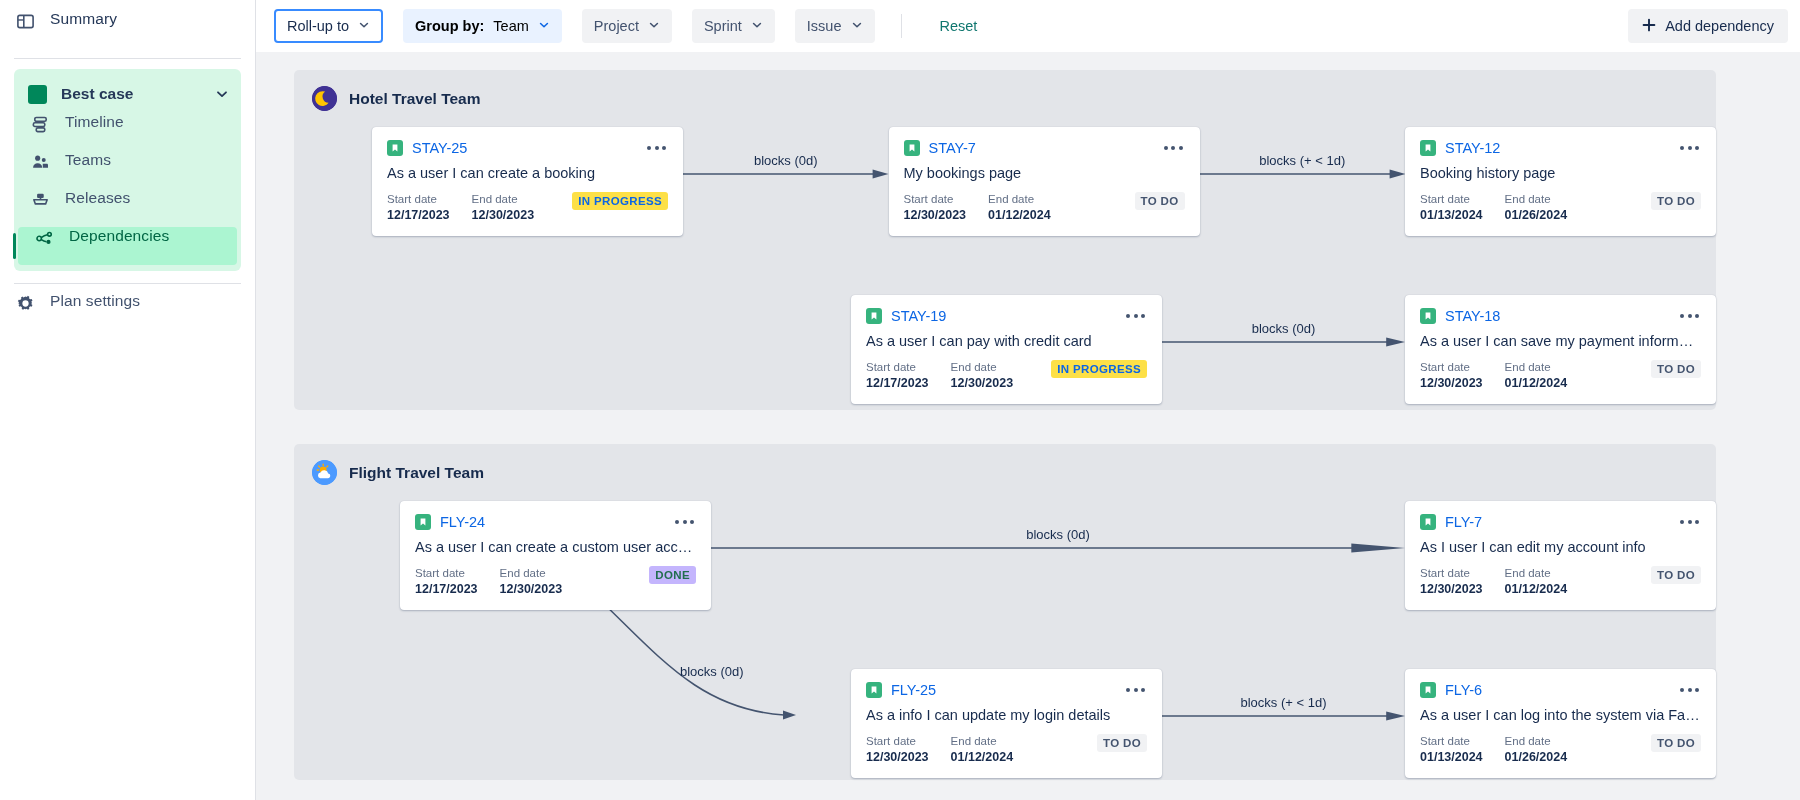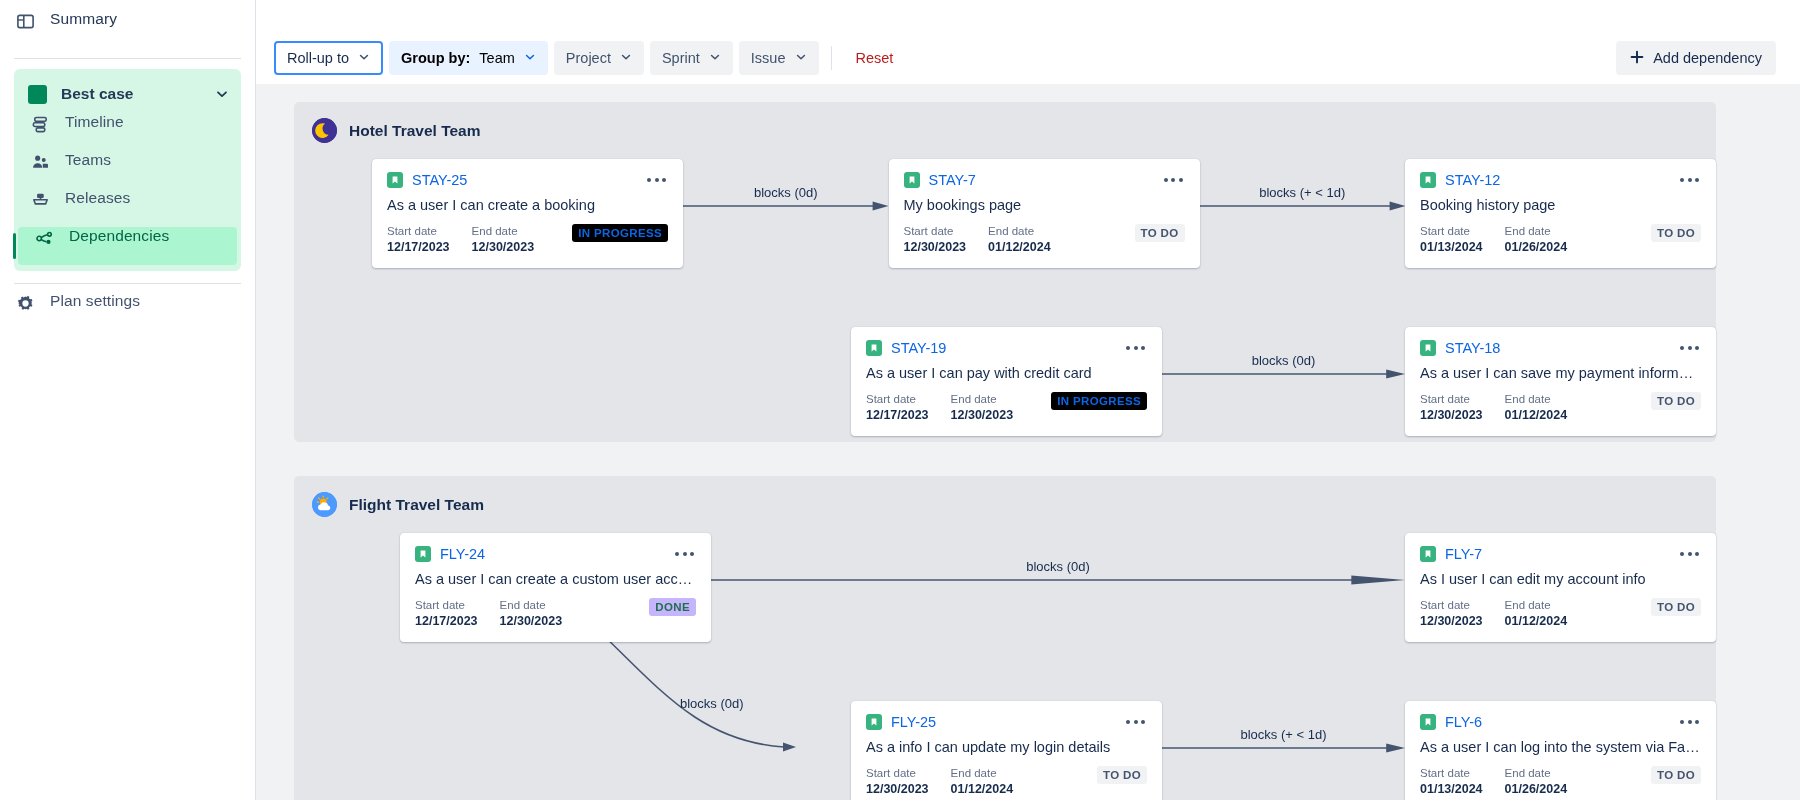--- a/index.html
+++ b/index.html
@@ -58,42 +58,41 @@
   .side-row.active .side-label { color:#006644; }
   .side-divider2 { height:1px; background:#dfe1e6; margin: 12px 14px 0 14px; }
   .plan-row { margin-top:8px; }
 
   
   .main { flex:1; height:800px; display:flex; flex-direction:column; background:#ffffff; overflow:hidden; }
 
   .toolbar {
     height: 52px; flex: 0 0 52px;
     display:flex; align-items:center;
-    padding: 0 24px 0 18px;
+    padding: 0 12px 0 18px;
     background:#ffffff;
-    gap: 6px;
-    margin-top: 32px;
+    gap: 20px;
   }
   .tbtn {
     height: 34px; display:inline-flex; align-items:center; gap:9px;
     padding: 0 12px; border-radius:4px;
     background:#f1f2f4; color:#42526e;
     font-size:14.5px; border:none; cursor:pointer;
     font-family: inherit;
   }
   .tbtn.focused {
     background:#ffffff; border:2px solid #388bff; padding:0 11px;
     color:#172b4d;
   }
   .tbtn.active-filter { background:#e9f2ff; color:#000000; }
   .tbtn.active-filter b { font-weight:700; }
   .tbtn.active-filter span.v { font-weight:400; }
   .tbtn-link {
     height:34px; display:inline-flex; align-items:center; padding:0 12px;
-    background:transparent; border:none; color:#b91c1c; font-size:14.5px;
+    background:transparent; border:none; color:#0f766e; font-size:14.5px;
     cursor:pointer; font-family:inherit;
   }
   .tb-sep { width:1px; height:24px; background:#dfe1e6; margin:0 6px; }
   .tb-spacer { flex:1; }
   .add-dep {
     height:34px; display:inline-flex; align-items:center; gap:9px;
     padding:0 14px; border-radius:4px; background:#f1f2f4;
     color:#172b4d; font-size:14.5px; border:none; cursor:pointer;
     font-family:inherit;
   }
@@ -139,21 +138,21 @@
   }
   .card-bottom { margin-top:11px; display:flex; align-items:flex-start; }
   .date-col { margin-right:22px; }
   .date-lbl { font-size:11.5px; color:#626f86; line-height:15px; }
   .date-val { font-size:12.5px; color:#172b4d; font-weight:700; line-height:17px; }
   .status {
     margin-left:auto; font-size:11.5px; font-weight:700;
     letter-spacing:.35px; padding:3px 6px; border-radius:3px;
   }
   .st-todo { background:#f1f2f4; color:#44546f; }
-  .st-prog { background:#000000; color:#0c66e4; }
+  .st-prog { background:#fde047; color:#0c66e4; }
   .st-done { background:#c4b5fd; color:#216e4e; }
 
   
   .conn { position:relative; flex:1; align-self:stretch; z-index:1; }
   .conn svg { position:absolute; left:0; top:0; overflow:visible; }
   .conn-label {
     position:absolute;
     font-size:13px; color:#172b4d; white-space:nowrap;
     transform:translateX(-50%);
   }

